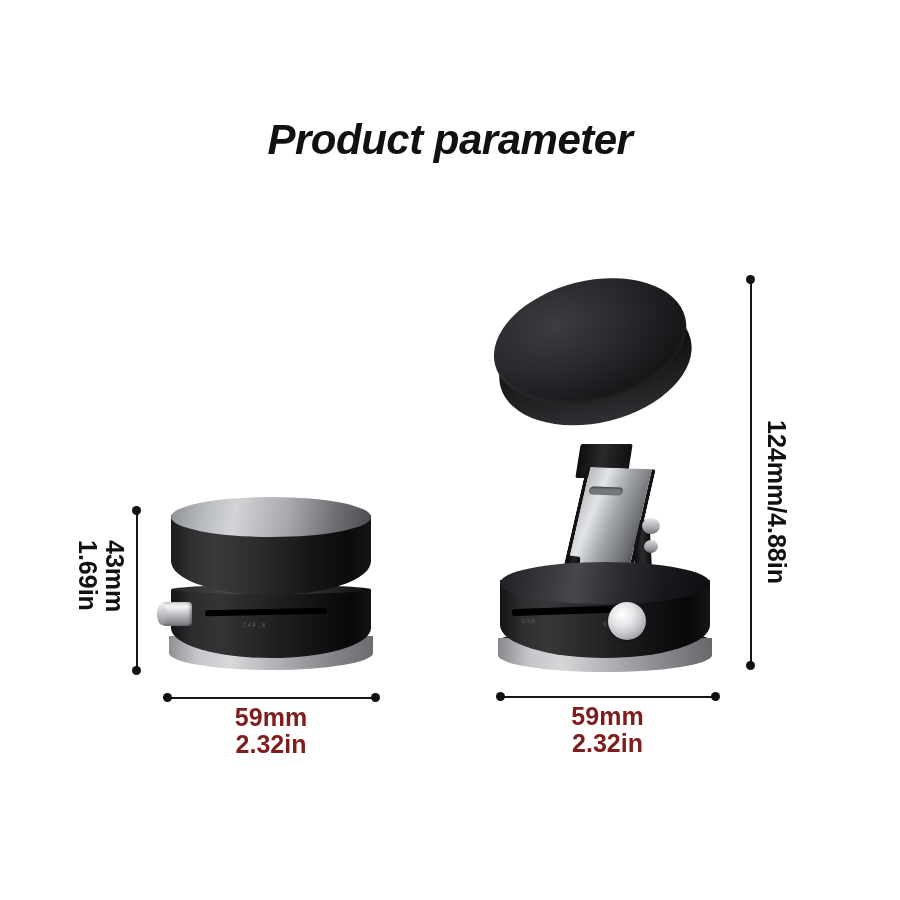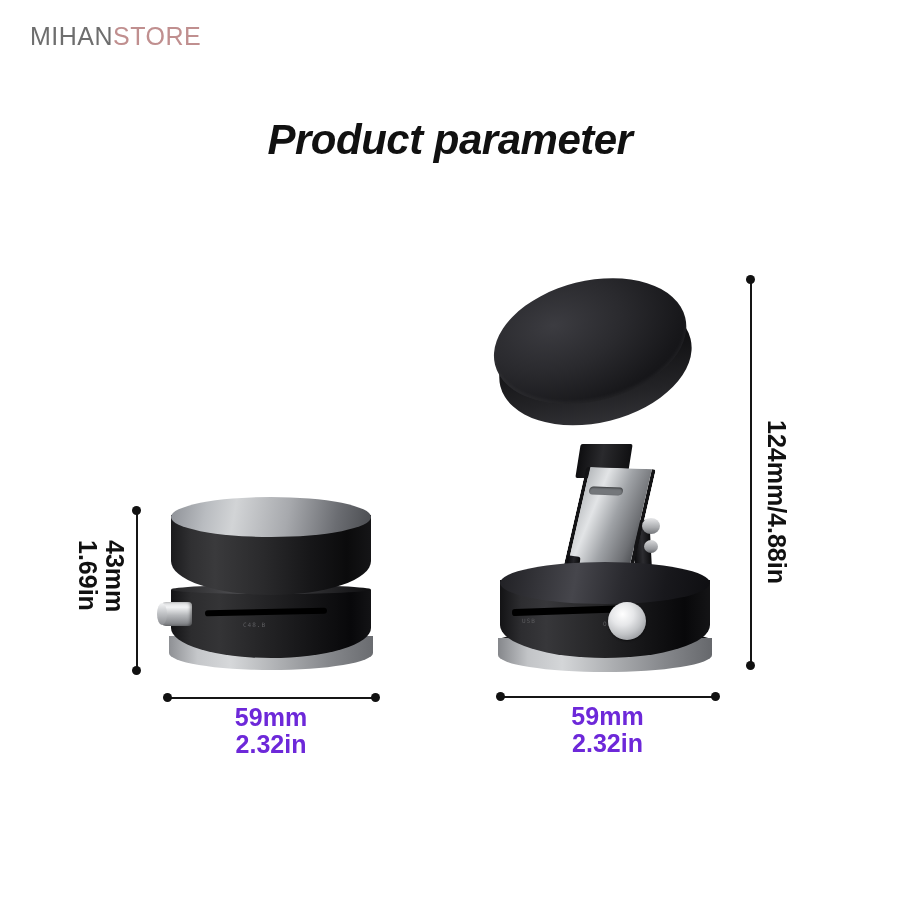--- a/index.html
+++ b/index.html
@@ -62,21 +62,21 @@
     width: 9px;
     height: 9px;
     border-radius: 50%;
     background: #111111;
   }
   .dim-label-h {
     position: absolute;
     text-align: center;
     font-size: 25px;
     font-weight: bold;
-    color: #6d28d9;
+    color: #7f1d1d;
     line-height: 1.08;
     white-space: nowrap;
   }
   .dim-label-v {
     position: absolute;
     font-size: 25px;
     font-weight: bold;
     color: #111111;
     white-space: nowrap;
     transform-origin: 0 0;
@@ -388,23 +388,20 @@
     height: 22px;
     border-radius: 50%;
     background: linear-gradient(90deg, #161619 0%, #2b2b2f 30%, #1b1b1f 70%, #0a0a0c 100%);
   }
 </style>
 </head>
 <body>
 
 <div class="page">
 
-  <div class="brand">
-    <span class="b-mihan">MIHAN</span><span class="b-store">STORE</span>
-  </div>
 
   <div class="page-title">Product parameter</div>
 
   <div class="prod-left">
     <div class="pl-base-shadow"></div>
     <div class="pl-base"></div>
     <div class="pl-body-bot"></div>
     <div class="pl-seam"></div>
     <div class="pl-body-top"></div>
     <div class="pl-top"></div>

